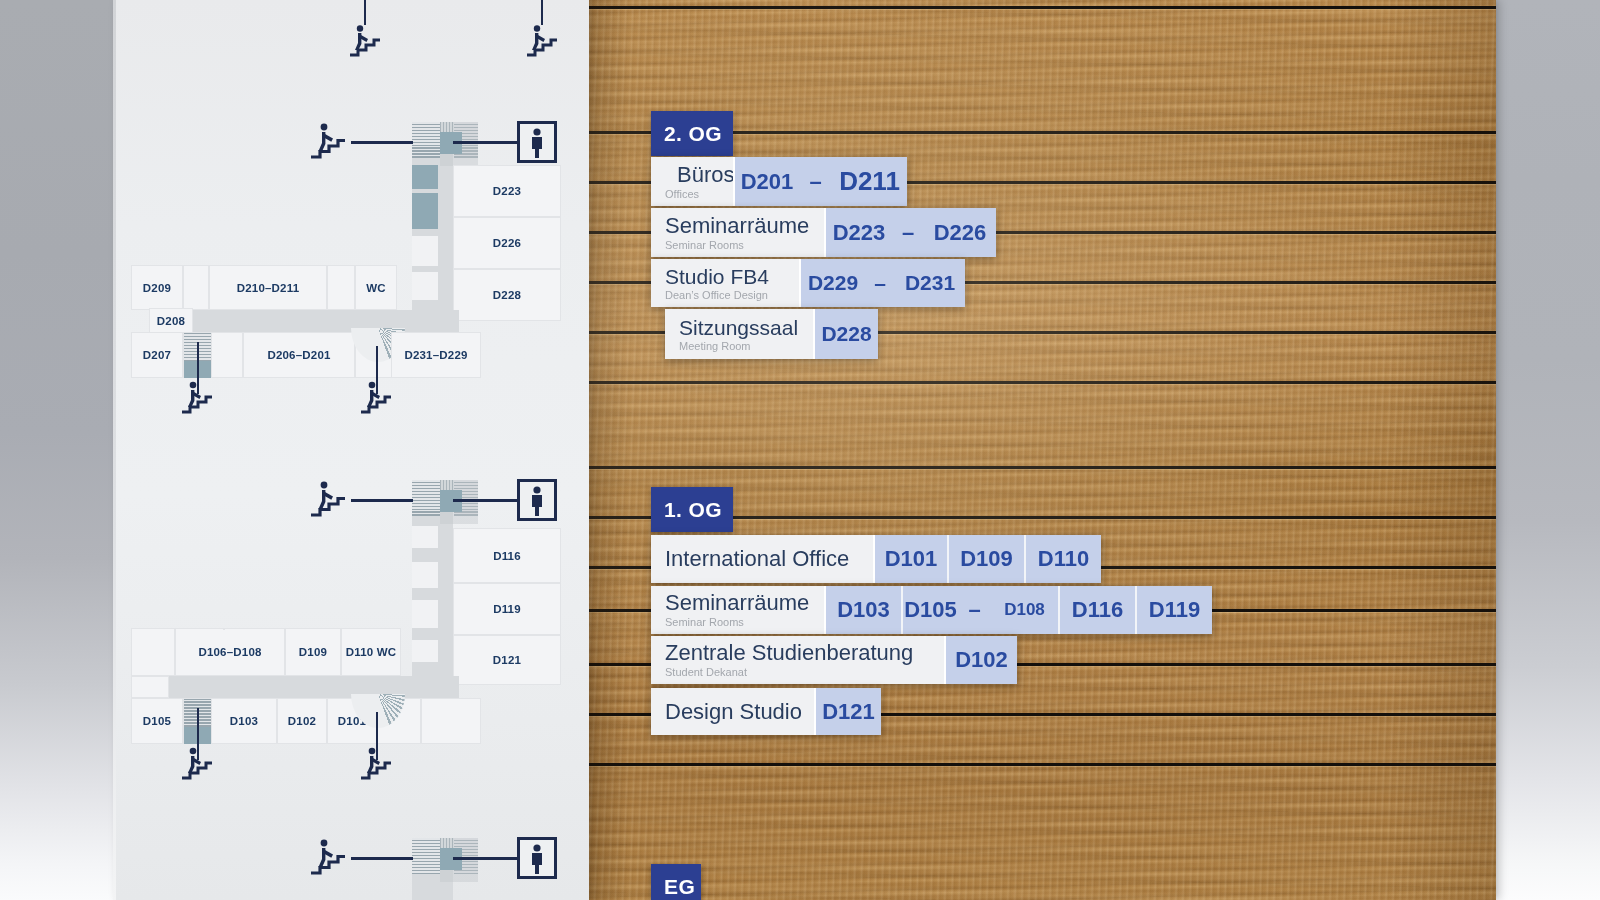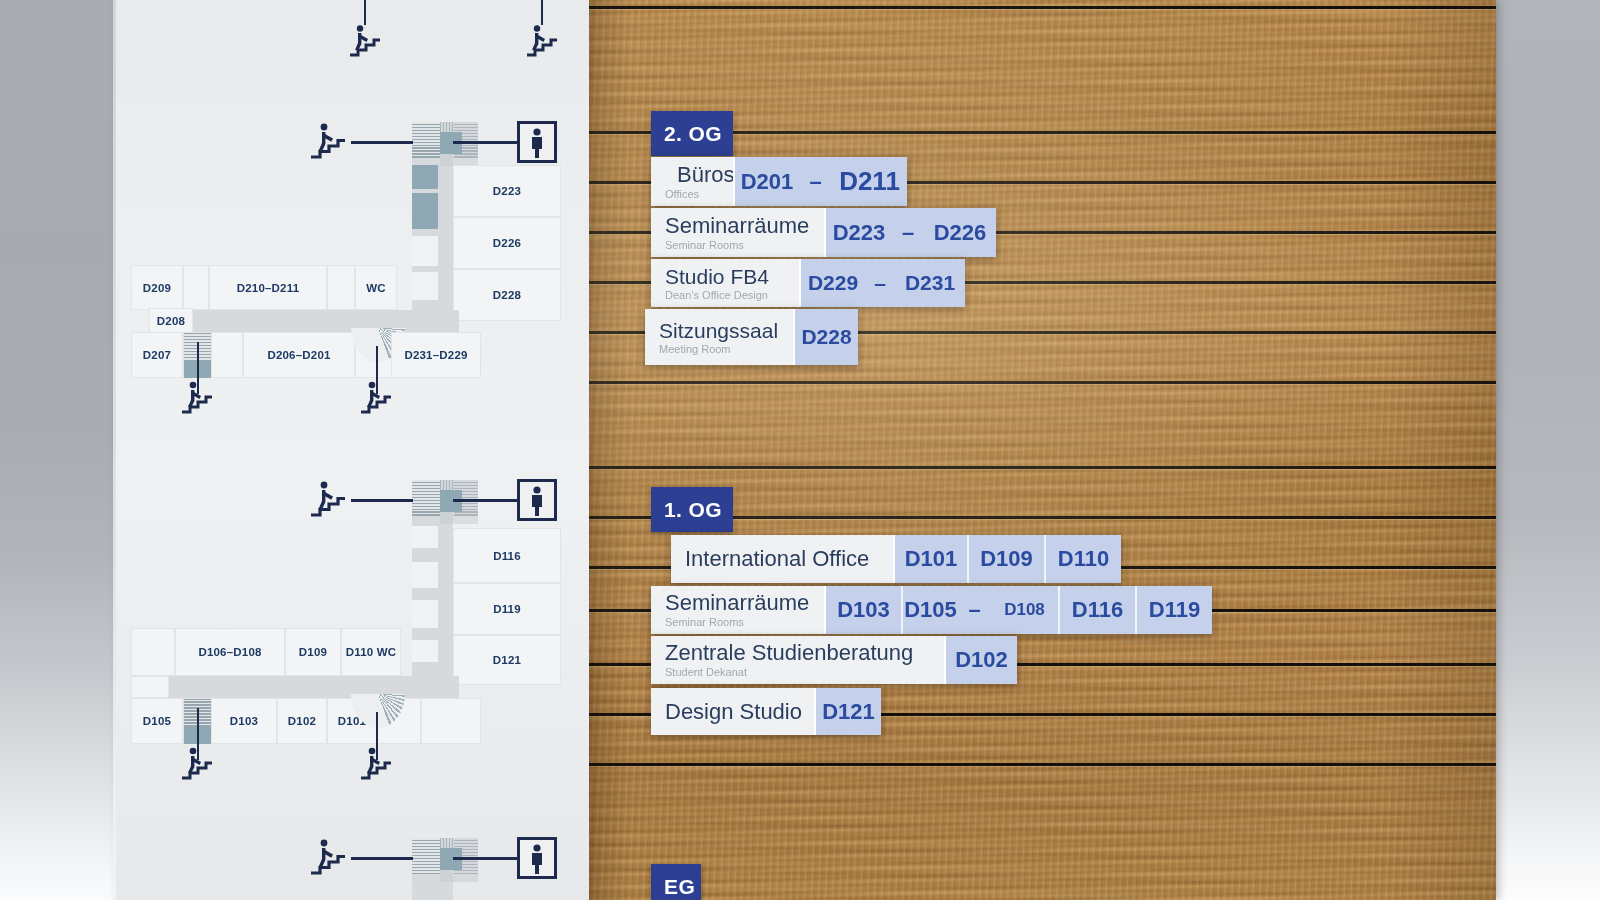--- a/index.html
+++ b/index.html
@@ -389,39 +389,39 @@
         <span class="lab-de" style="font-size:21px;">Studio FB4</span>
         <span class="lab-en" style="font-size:11px;">Dean’s Office Design</span>
       </div>
       <div class="codes">
         <div class="code first" style="width:66px;font-size:21px;">D229</div>
         <div class="code dash" style="width:30px;font-size:21px;border-left:none;">–</div>
         <div class="code" style="width:70px;font-size:21px;border-left:none;">D231</div>
       </div>
     </div>
 
-    <div class="row" style="left:628px;top:309px;height:56px;padding-left:17px;">
+    <div class="row" style="left:648px;top:309px;height:50px;padding-left:17px;">
       <div class="label-tile" style="width:148px;">
         <span class="lab-de" style="font-size:21px;">Sitzungssaal</span>
         <span class="lab-en" style="font-size:11px;">Meeting Room</span>
       </div>
       <div class="codes">
         <div class="code first" style="width:65px;font-size:21px;">D228</div>
       </div>
     </div>
   </div>
 
   <div class="floorgroup" style="left:0;top:0;width:1600px;height:900px;">
 
     <div class="og-badge" style="left:651px;top:487px;width:82px;height:45px;font-size:21px;">
       <span>1. OG</span>
     </div>
 
     <div class="row" style="left:651px;top:535px;height:48px;">
-      <div class="label-tile" style="width:222px;justify-content:center;margin-left:20px;">
+      <div class="label-tile" style="width:222px;justify-content:center;">
         <span class="lab-de" style="font-size:22px;">International Office</span>
       </div>
       <div class="codes">
         <div class="code first" style="width:74px;font-size:22px;">D101</div>
         <div class="code" style="width:77px;font-size:22px;">D109</div>
         <div class="code" style="width:77px;font-size:22px;">D110</div>
       </div>
     </div>
 
     <div class="row" style="left:651px;top:586px;height:48px;">

